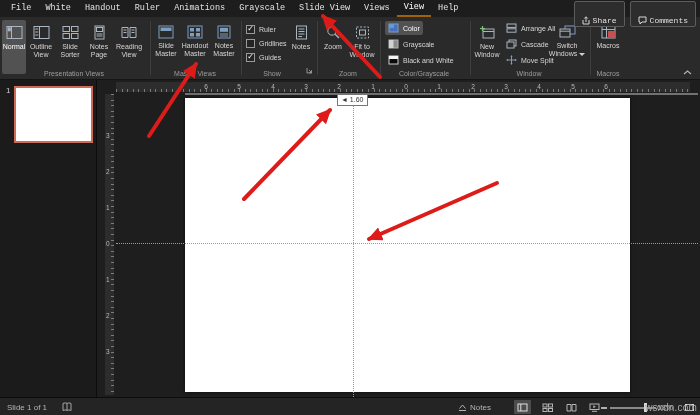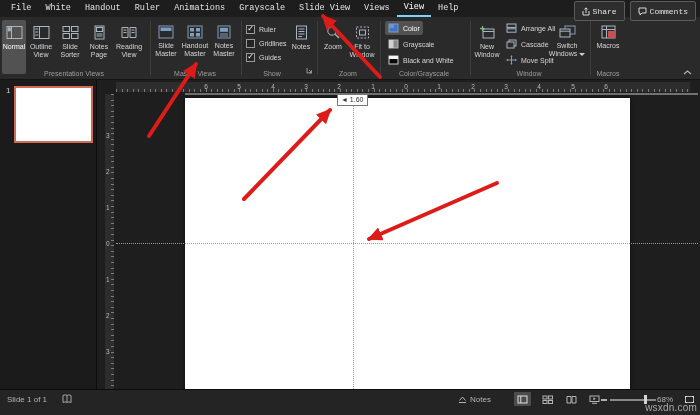--- a/index.html
+++ b/index.html
@@ -4,24 +4,24 @@
 <style>
   * { margin:0; padding:0; box-sizing:border-box; }
   html,body { width:700px; height:415px; overflow:hidden; background:#111; }
   body { font-family:"Liberation Sans", sans-serif; }
   .app { position:relative; width:700px; height:415px; background:#1e1e1e; overflow:hidden; }
 
   
   .menubar { position:absolute; top:0; left:0; right:0; height:17px; background:#1d1d1d;
              display:flex; align-items:center; padding-left:4px; z-index:5;font-family:Liberation Mono, monospace; }
   .mtab { color:#e3e3e3; font-size:8.5px; padding:2px 7px 3px 7px; height:17px; display:flex; align-items:center; cursor:default; }
-  .mtab.active { border-bottom:2px solid #7dd3fc; padding-bottom:3px; color:#ffffff; }
+  .mtab.active { border-bottom:2px solid #a16207; padding-bottom:3px; color:#ffffff; }
   .mb-right { position:absolute; right:4px; top:1px; display:flex; gap:5px; }
-  .mb-btn { display:flex; align-items:center; gap:3px; border:1px solid #5c5c5c; background:#2d2d2d;
-            border-radius:2px; color:#e0e0e0; font-size:8px; padding:1px 7px; height:20px; }
+  .mb-btn { display:flex; align-items:flex-end; gap:3px; border:1px solid #5c5c5c; background:#2d2d2d;
+            border-radius:2px; color:#e0e0e0; font-size:8px; padding:1px 7px; height:26px; }
 
   
   .ribbon { position:absolute; top:17px; left:0; right:0; height:63px; background:#2a2a2a;
             border-bottom:1px solid #151515; z-index:4; }
   .bigbtn { position:absolute; top:3px; height:54px; display:flex; flex-direction:column; align-items:center;
             padding-top:5px; gap:3px; border-radius:2px; color:#d6d6d6; font-size:7px; line-height:1.15;
             text-align:center; }
   .bigbtn.sel { background:#525252; color:#fff; }
   .rowbtn { position:absolute; height:14px; display:flex; align-items:center; gap:4px; font-size:7px;
             color:#d6d6d6; padding:0 3px; border-radius:2px; white-space:nowrap; }
@@ -51,21 +51,21 @@
   .vnum { position:absolute; font-size:6.5px; color:#b8b8b8; transform:translateY(-50%); left:106px; }
   .slide { position:absolute; left:185px; top:18px; width:445px; height:294px; background:#ffffff;
            box-shadow:0 0 4px rgba(0,0,0,.6); }
   .top-strip { position:absolute; left:185px; top:13px; width:513px; height:2px; background:#8f8f8f; opacity:.75; }
   .guide-h { position:absolute; left:116px; top:163px; width:582px; height:0; border-top:1px dotted #9b9b9b; }
   .guide-v { position:absolute; left:353px; top:14px; bottom:0; width:0; border-left:1px dotted #9b9b9b; }
   .gtooltip { position:absolute; left:337px; top:14px; background:#ffffff; border:1px solid #767676;
               color:#333; font-size:7px; padding:1px 3px; line-height:1.1; z-index:20; white-space:nowrap; }
 
   
-  .statusbar { position:absolute; left:0; right:0; bottom:0; height:26px; background:#242424;
+  .statusbar { position:absolute; left:0; right:0; bottom:0; height:18px; background:#242424;
                border-top:1px solid #0c0c0c; z-index:5; }
   .sb-item { position:absolute; top:0; height:18px; display:flex; align-items:center; font-size:8px; color:#b4b4b4; gap:3px; }
   .sb-viewbtn { position:absolute; top:2px; width:17px; height:14px; display:flex; align-items:center; justify-content:center; border-radius:1px; }
   .sb-viewbtn.sel { background:#4c4c4c; }
   .zoom-track { position:absolute; left:610px; top:9px; width:46px; height:1.5px; background:#8a8a8a; }
   .zoom-thumb { position:absolute; left:644px; top:5px; width:3px; height:9px; background:#d4d4d4; }
   .zoom-minus { position:absolute; left:601px; top:9px; width:6px; height:1.5px; background:#b0b0b0; }
 
   .watermark { position:absolute; right:3px; bottom:2px; font-size:10px; color:#a9a9a9; z-index:60; letter-spacing:.2px; }
   .arrows { position:absolute; inset:0; z-index:50; pointer-events:none; }

